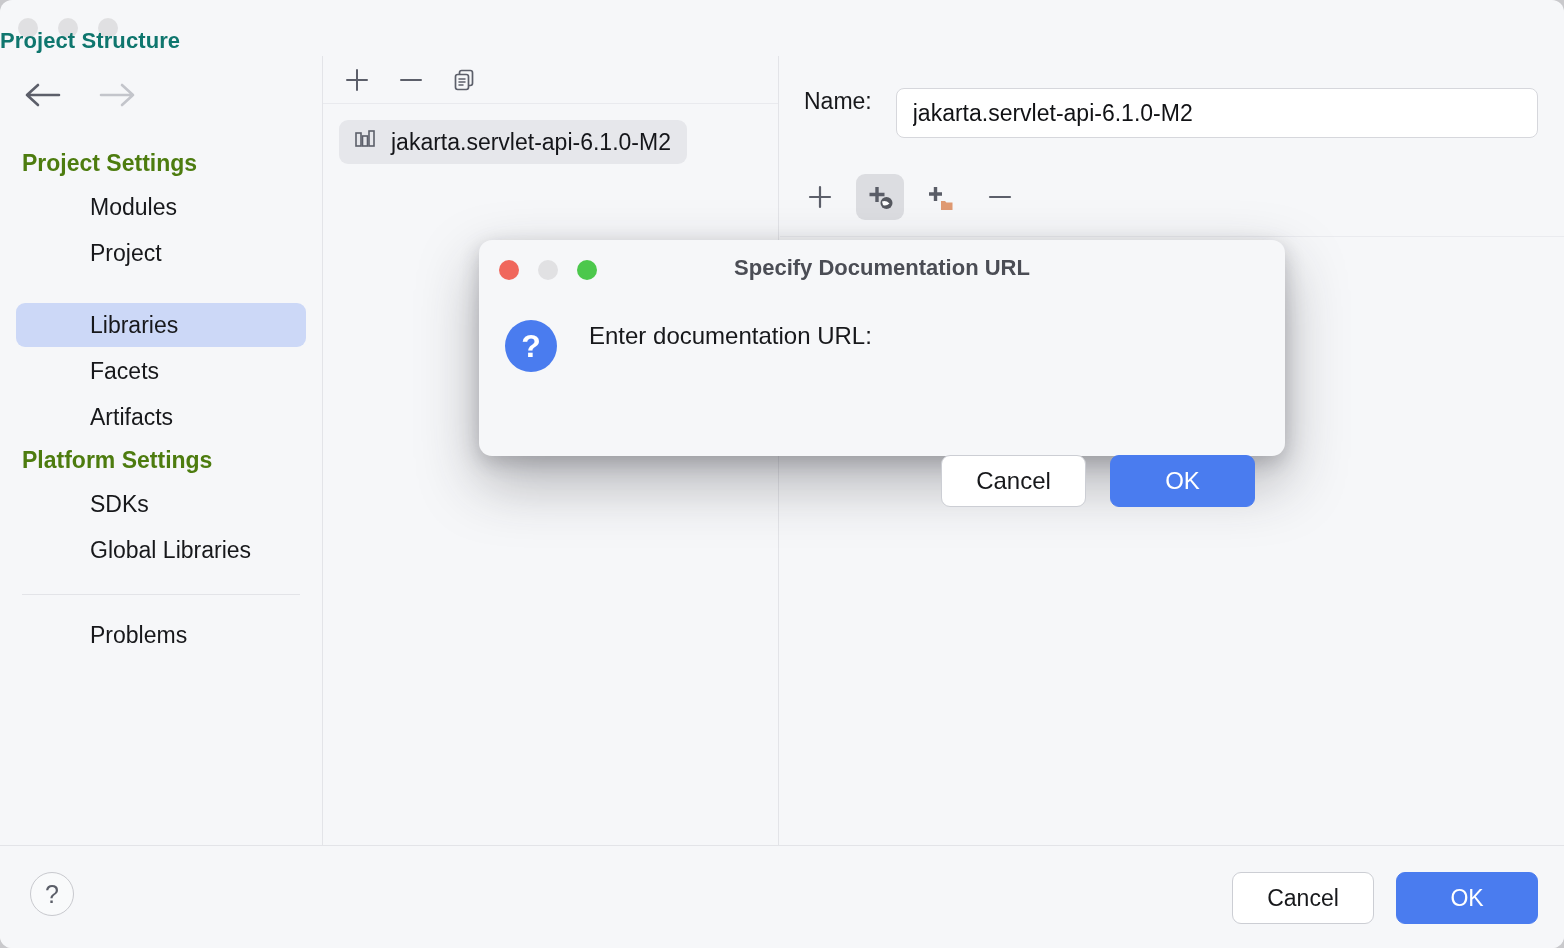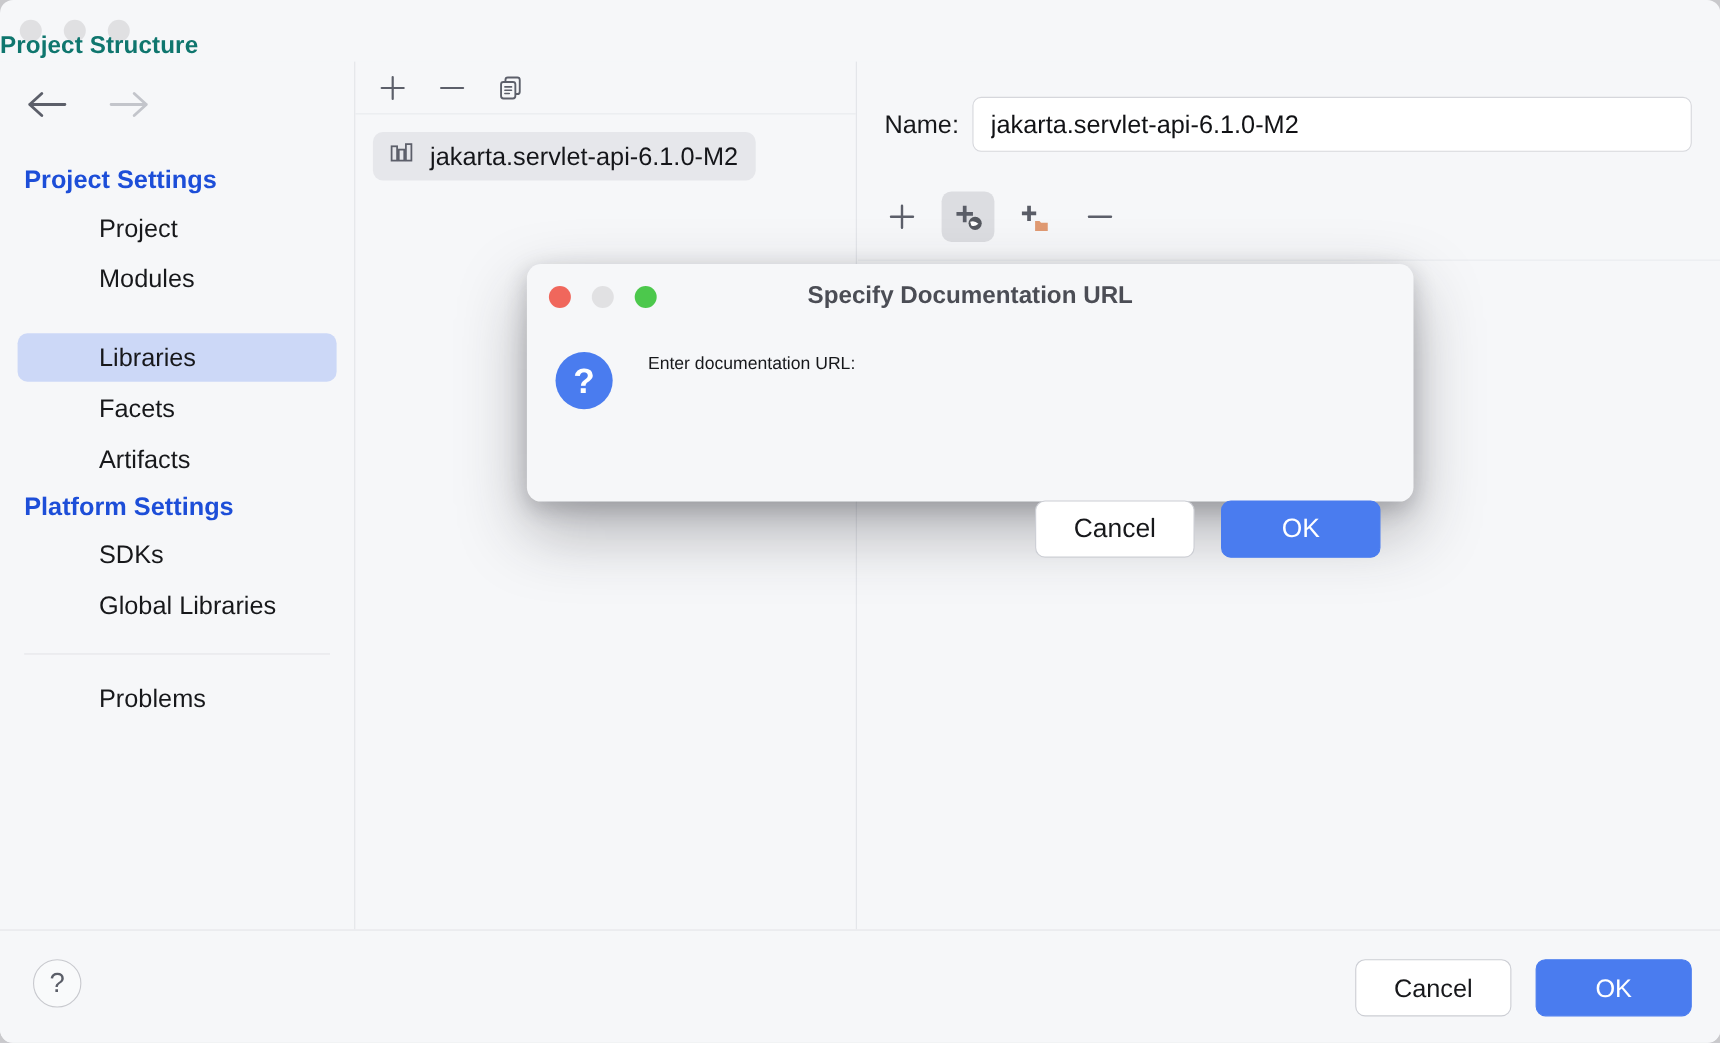--- a/index.html
+++ b/index.html
@@ -41,21 +41,21 @@
   }
   .navrow {
     position: absolute; left: 22px; top: 18px;
     display: flex; gap: 32px; align-items: center;
   }
   .nav-arrow { width: 42px; height: 42px; display: flex; align-items: center; justify-content: center; }
   .nav-arrow svg { display: block; }
 
   .side-list { position: absolute; left: 0; top: 86px; width: 100%; }
   .side-group {
-    font-size: 23px; font-weight: bold; color: #1d4ed8;
+    font-size: 23px; font-weight: bold; color: #4d7c0f;
     padding: 6px 0 6px 22px;
     margin-top: 2px;
   }
   .side-item {
     font-size: 23px; color: #17181b;
     height: 44px; line-height: 44px;
     padding-left: 74px;
     margin: 2px 16px;
     border-radius: 9px;
     white-space: nowrap;
@@ -95,21 +95,21 @@
   }
 
   
   .right {
     position: absolute; left: 780px; top: 56px;
     width: 784px; height: 789px;
     background: #f6f7f9;
   }
   .name-row {
     position: absolute; left: 24px; top: 32px;
-    display: flex; align-items: center; gap: 12px;
+    display: flex; align-items: flex-start; gap: 24px;
     width: 734px;
   }
   .name-label { font-size: 23px; color: #17181b; white-space: nowrap; }
   .name-input {
     flex: 1; height: 50px;
     background: #fff; border: 1px solid #d6d7dc;
     border-radius: 8px;
     font-size: 23px; color: #111215;
     padding: 0 16px;
     font-family: "Liberation Sans", sans-serif;
@@ -180,21 +180,21 @@
 
   .q-icon {
     position: absolute; left: 505px; top: 320px;
     width: 52px; height: 52px; border-radius: 50%;
     background: #4a7cef;
     display: flex; align-items: center; justify-content: center;
     color: #fff; font-size: 32px; font-weight: bold;
   }
   .dlg-prompt {
     position: absolute; left: 589px; top: 322px;
-    font-size: 16px; color: #17181b;
+    font-size: 24px; color: #17181b;
   }
   .url-input {
     position: absolute; left: 595px; top: 375px;
     width: 660px; height: 50px;
     background: #ffffff;
     border: 2px solid #3b74e8;
     border-radius: 7px;
     box-shadow: 0 0 0 3px rgba(74,124,239,.28);
     font-size: 23px; color: #111215;
     padding: 0 12px;
@@ -243,22 +243,22 @@
       </div>
       <div class="nav-arrow">
         <svg width="40" height="28" viewBox="0 0 40 28">
             <path d="M4 14 L36 14 M36 14 L25 4 M36 14 L25 24" stroke="#c3c5cb" stroke-width="2.6" fill="none" stroke-linecap="round" stroke-linejoin="round"></path>
           </svg>
       </div>
     </div>
 
     <div class="side-list">
       <div class="side-group">Project Settings</div>
+      <div class="side-item">Modules</div>
       <div class="side-item">Project</div>
-      <div class="side-item">Modules</div>
       <div class="side-item selected">Libraries</div>
       <div class="side-item">Facets</div>
       <div class="side-item">Artifacts</div>
 
       <div class="side-group">Platform Settings</div>
       <div class="side-item">SDKs</div>
       <div class="side-item">Global Libraries</div>
 
       <div class="side-sep"></div>
       <div class="side-item">Problems</div>

